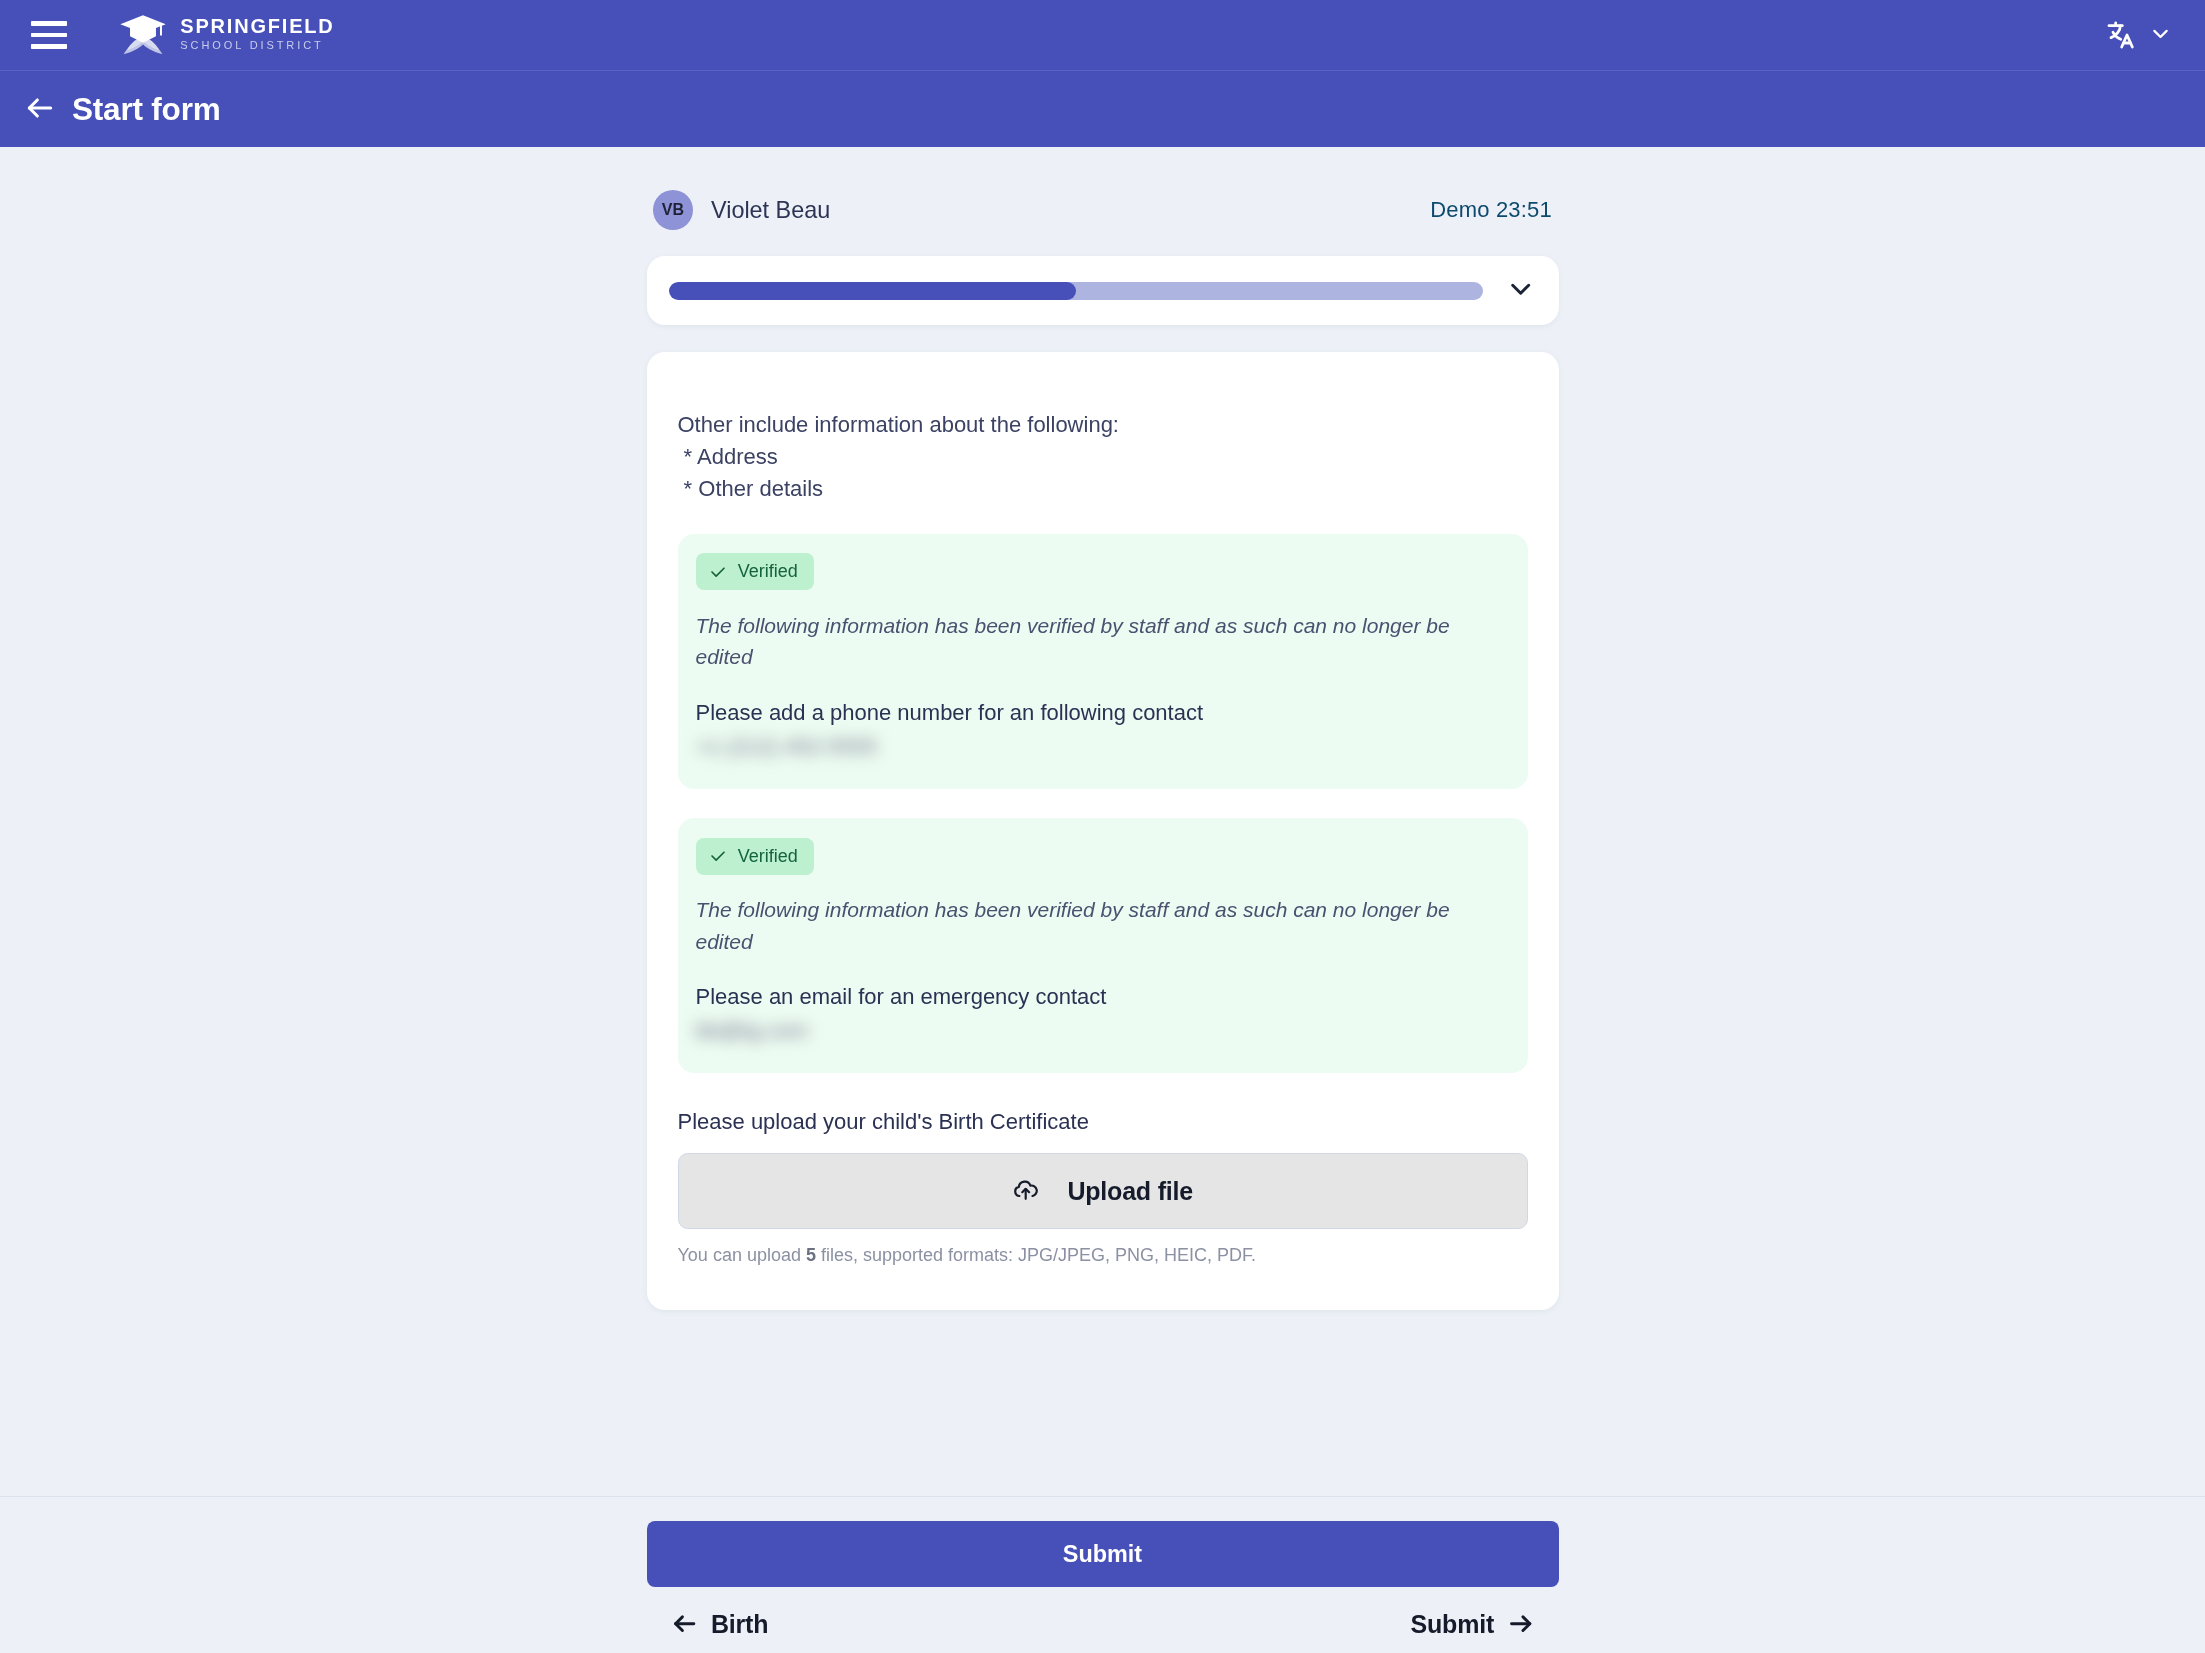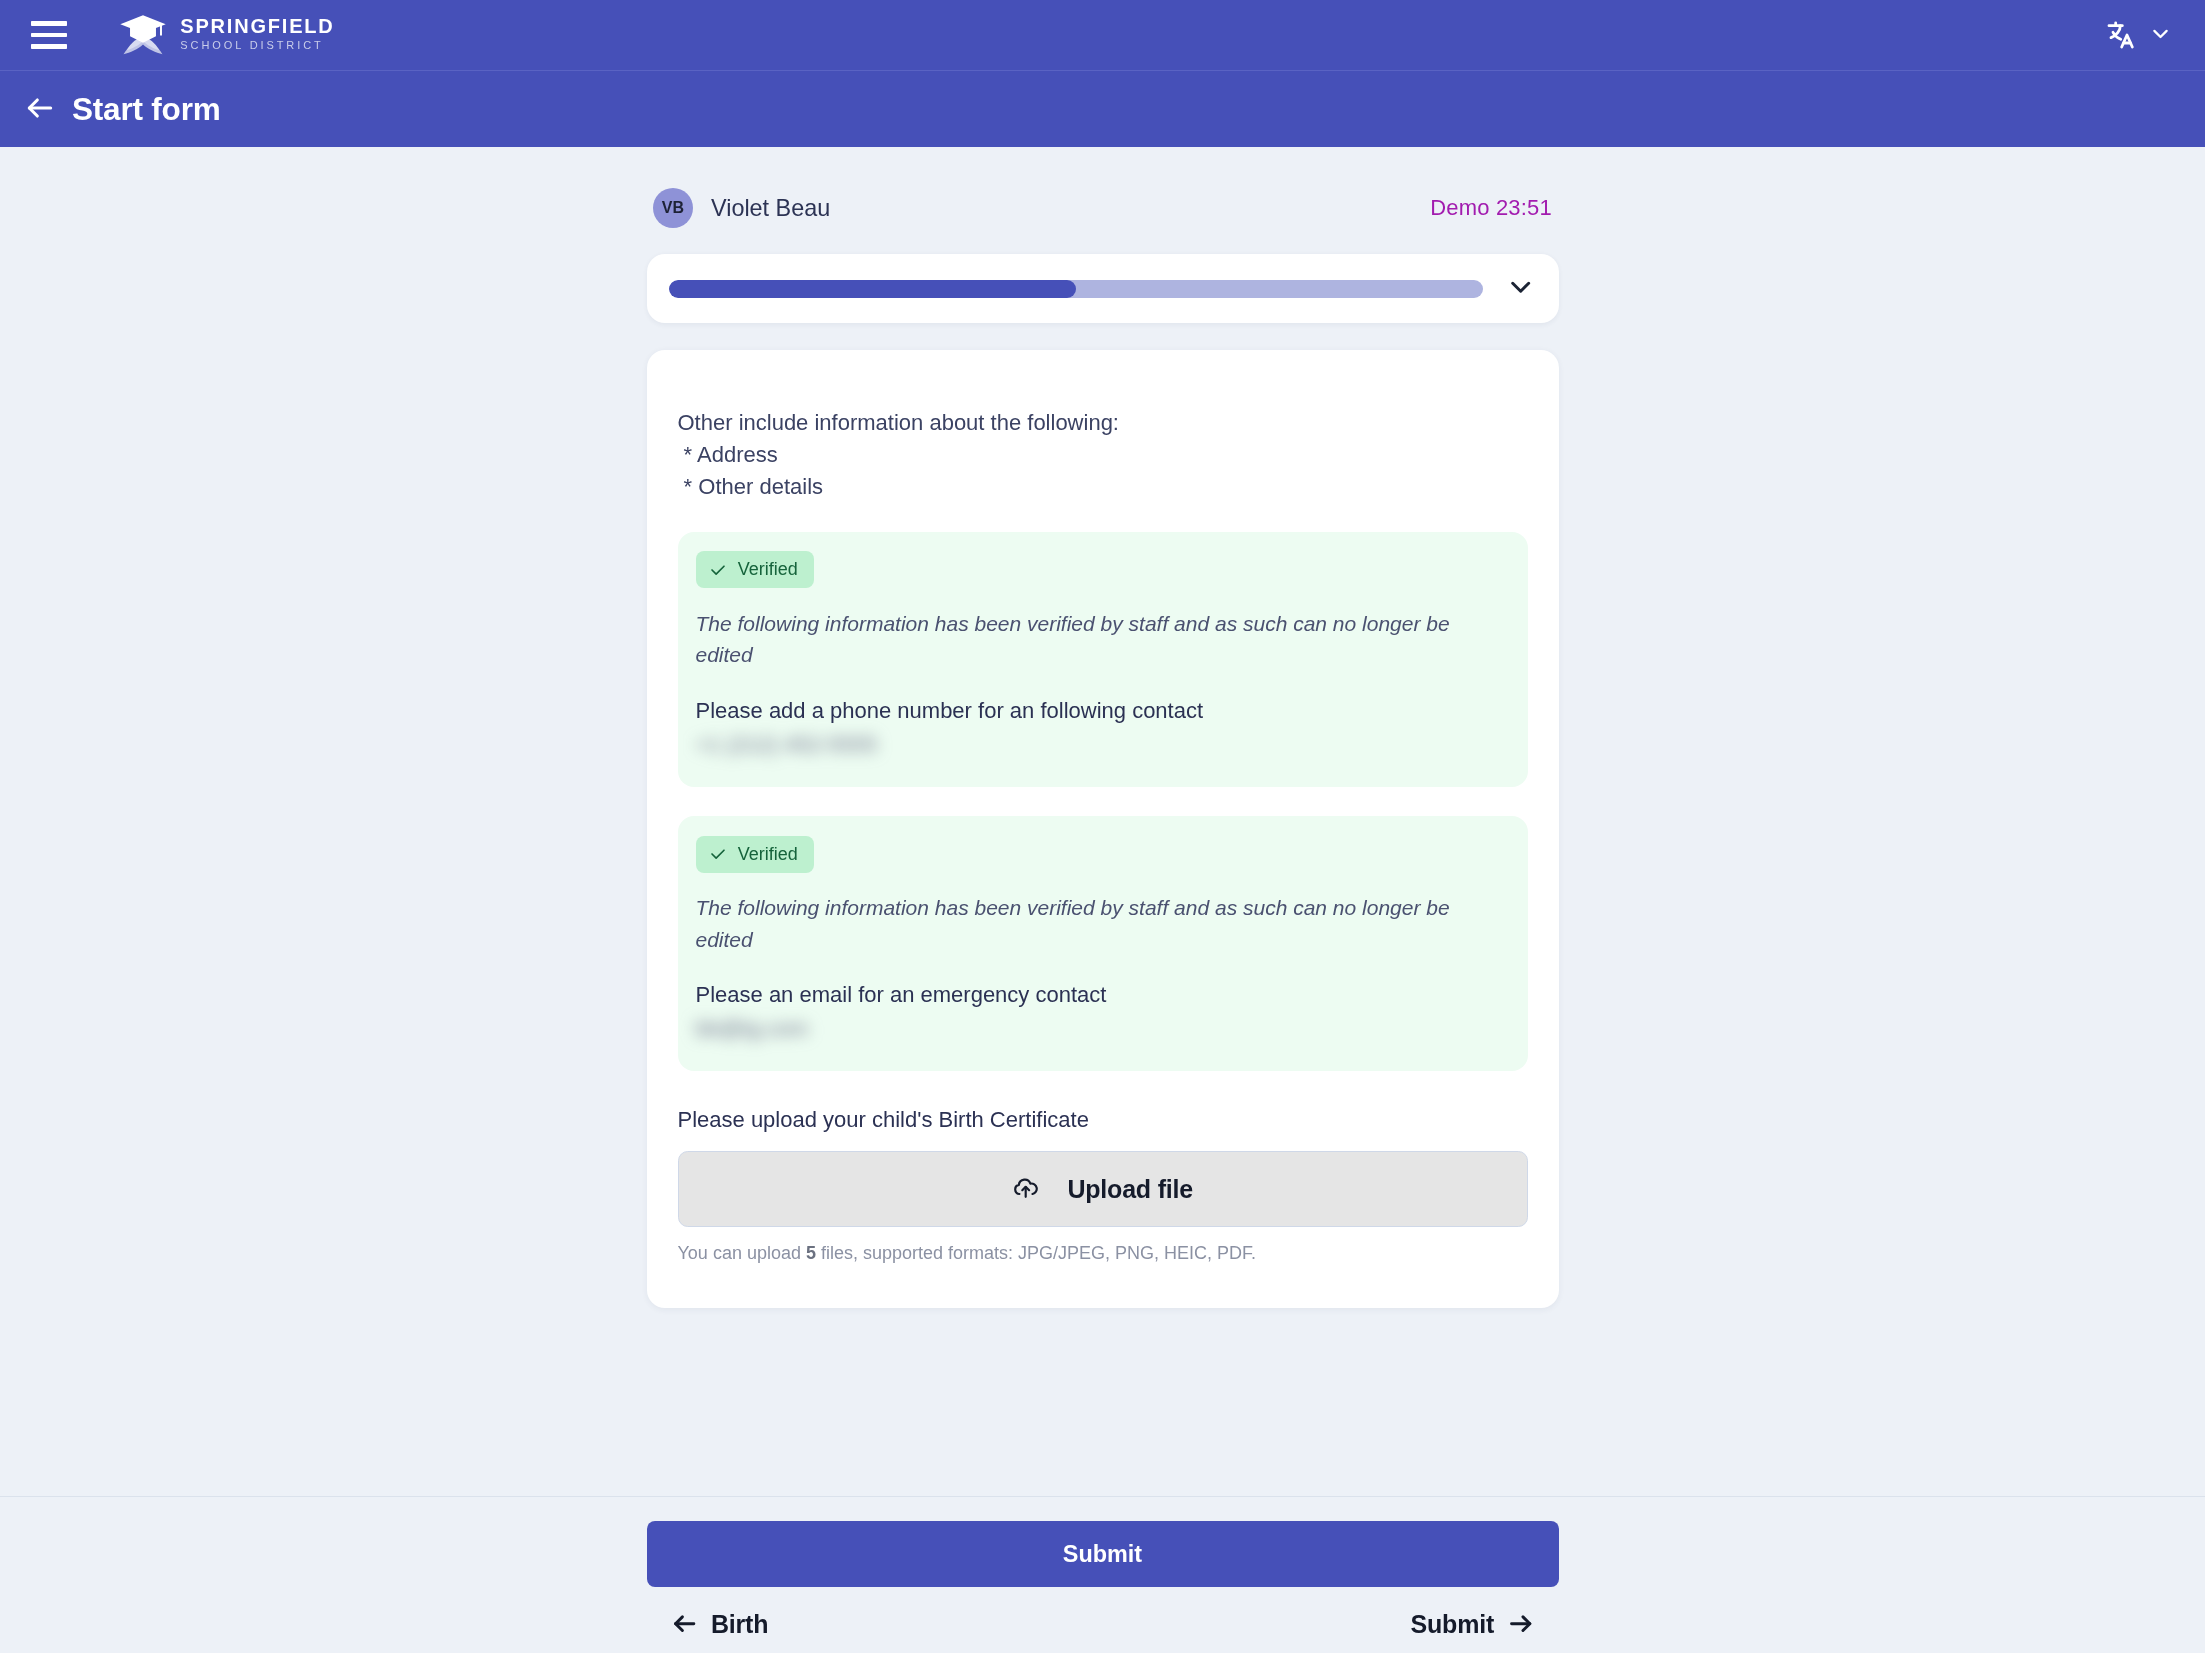--- a/index.html
+++ b/index.html
@@ -41,34 +41,34 @@
   .back-arrow { width: 32px; height: 32px; margin-right: 16px; cursor: pointer; }
   .formbar-title { color: #fff; font-size: 31.5px; font-weight: bold; letter-spacing: -0.2px; }
 
   
   .content {
     flex: 1 1 auto;
     position: relative;
     background: #edf1f7;
     overflow: hidden;
   }
-  .col { width: 912px; margin: 12px auto; padding-top: 24px; }
+  .col { width: 912px; margin: 0 auto; padding-top: 38px; }
 
   
   .meta-row { display: flex; align-items: center; height: 50px; padding: 0 6.5px; }
   .avatar {
     width: 40px; height: 40px; border-radius: 50%;
     background: #8e92d7; color: #1d2236;
     display: flex; align-items: center; justify-content: center;
     font-size: 16px; font-weight: 600; letter-spacing: 0.2px;
     flex: 0 0 40px;
   }
   .meta-name { margin-left: 18px; font-size: 23.4px; color: #2c3354; }
   .meta-spacer { flex: 1; }
-  .meta-time { font-size: 22px; color: #a21caf; letter-spacing: 0.2px; }
+  .meta-time { font-size: 22px; color: #0c4a6e; letter-spacing: 0.2px; }
 
   
   .progress-card {
     margin-top: 21px;
     background: #fff;
     border-radius: 18px;
     height: 69px;
     display: flex; align-items: center;
     padding: 0 24px 0 22.6px;
     box-shadow: 0 1.6px 4.8px rgba(35,45,80,.06);

